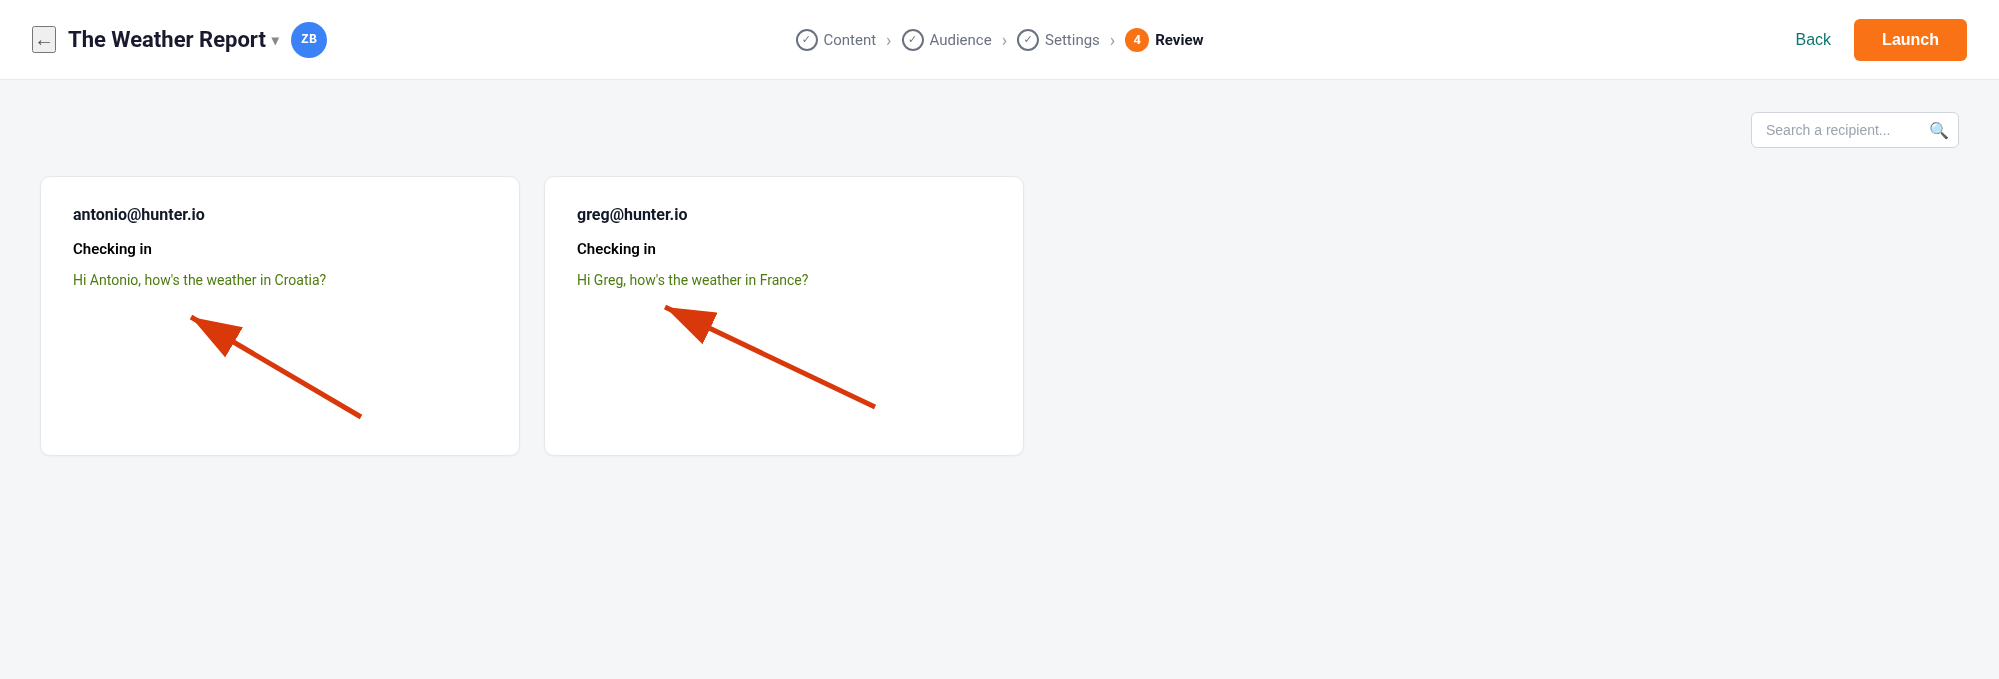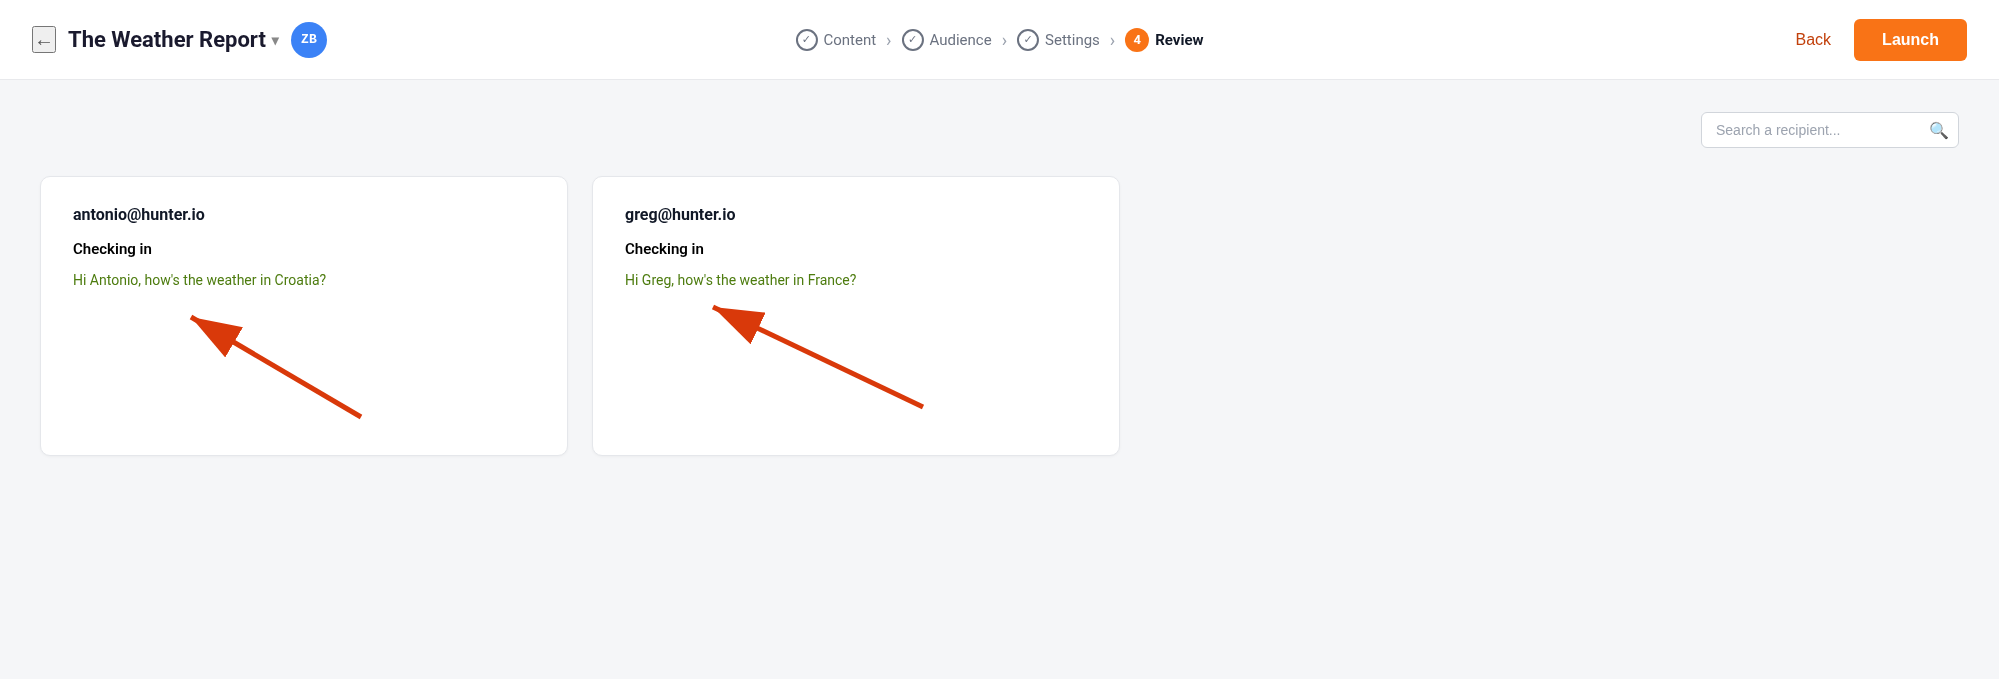--- a/index.html
+++ b/index.html
@@ -118,21 +118,21 @@
     
     .header-right {
       margin-left: auto;
       display: flex;
       align-items: center;
       gap: 16px;
     }
     .btn-back {
       background: none;
       border: none;
-      color: #c2410c;
+      color: #0f766e;
       font-size: 16px;
       cursor: pointer;
       font-weight: 500;
     }
     .btn-launch {
       background: #f97316;
       color: white;
       border: none;
       padding: 12px 28px;
       border-radius: 6px;
@@ -152,21 +152,21 @@
       display: flex;
       justify-content: flex-end;
       margin-bottom: 28px;
     }
     .search-input-wrapper {
       position: relative;
       display: flex;
       align-items: center;
     }
     .search-input {
-      width: 258px;
+      width: 208px;
       padding: 9px 36px 9px 14px;
       border: 1px solid #d1d5db;
       border-radius: 6px;
       font-size: 14px;
       color: #701a75;
       background: #fff;
       outline: none;
     }
     .search-input::placeholder {
       color: #9ca3af;
@@ -185,21 +185,21 @@
     .cards-grid {
       display: flex;
       gap: 24px;
       flex-wrap: wrap;
     }
     .recipient-card {
       background: #ffffff;
       border: 1px solid #e5e7eb;
       border-radius: 10px;
       padding: 28px 32px;
-      width: 528px;
+      width: 480px;
       min-height: 280px;
       position: relative;
       box-shadow: 0 1px 3px rgba(0,0,0,0.04);
     }
     .card-email {
       font-size: 16px;
       font-weight: 700;
       color: #111827;
       margin-bottom: 16px;
     }

